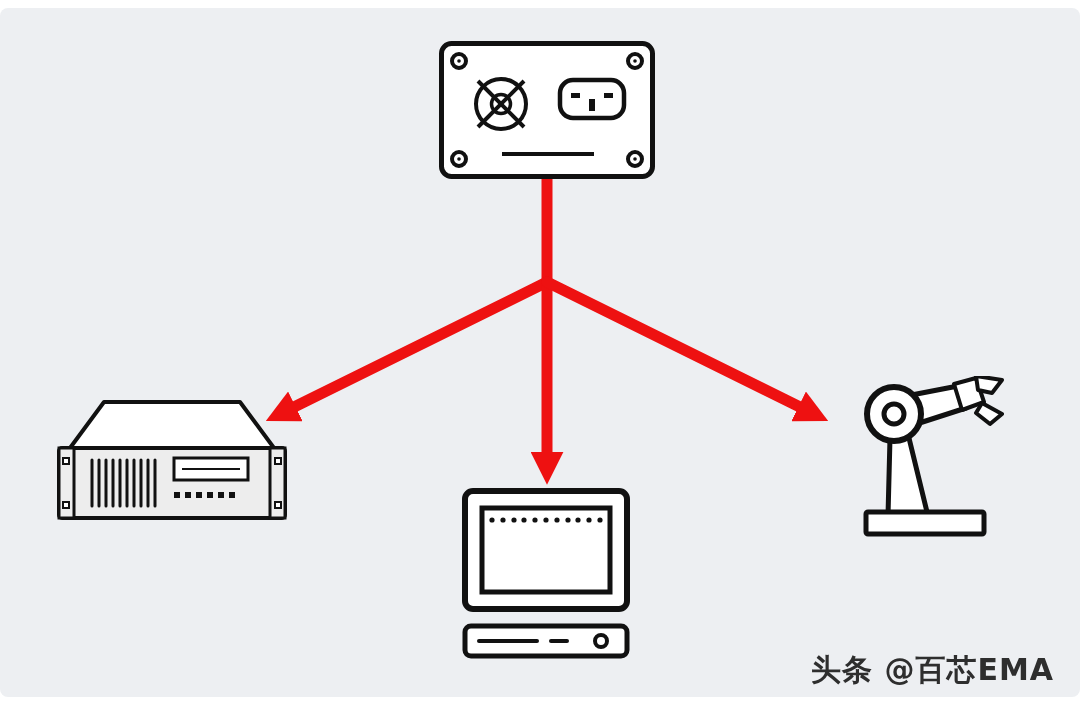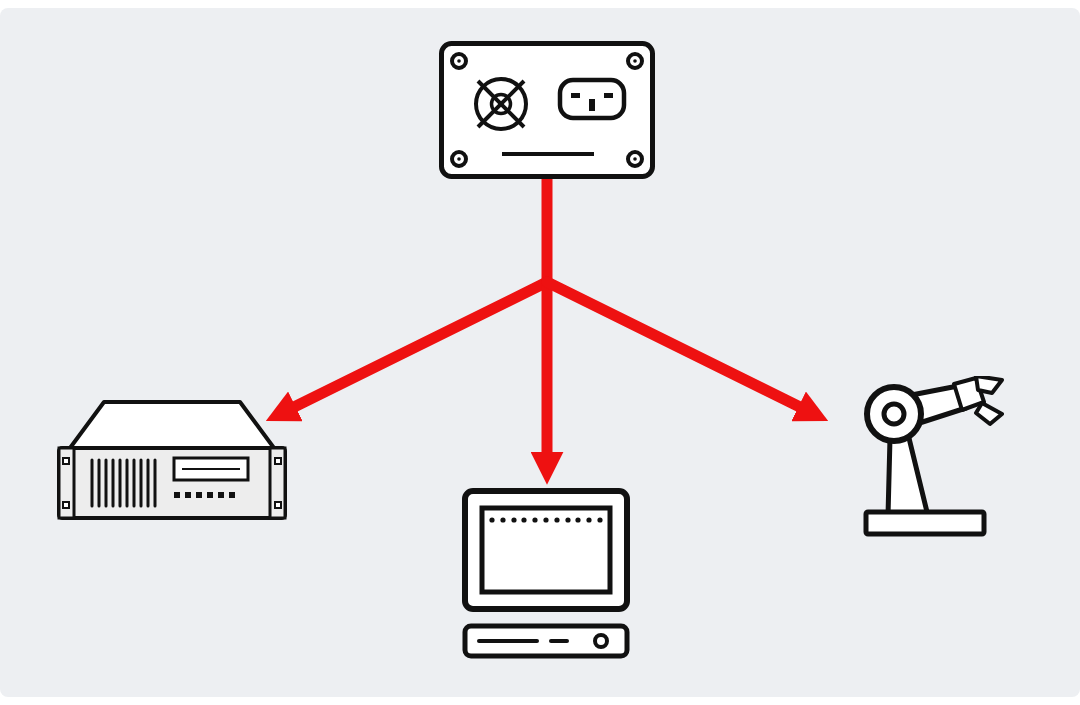--- a/index.html
+++ b/index.html
@@ -165,14 +165,15 @@
         <polygon class="outline" points="102,8 124,2 132,26 110,34" stroke-width="4" stroke-linejoin="round"></polygon>
         <polygon class="outline" points="124,0 150,4 140,17 126,14" stroke-width="4" stroke-linejoin="round"></polygon>
         <polygon class="outline" points="130,27 150,38 138,48 124,37" stroke-width="4" stroke-linejoin="round"></polygon>
       </g>
       <circle class="outline" cx="42" cy="38" r="27" stroke-width="6"></circle>
       <circle class="outline" cx="42" cy="38" r="10" stroke-width="5"></circle>
       <rect class="outline" x="14" y="136" width="118" height="22" rx="2" stroke-width="5"></rect>
     </svg>
   </div>
 
+  <div class="watermark">头条 @百芯EMA</div>
 
 </div>
 
 </body></html>

